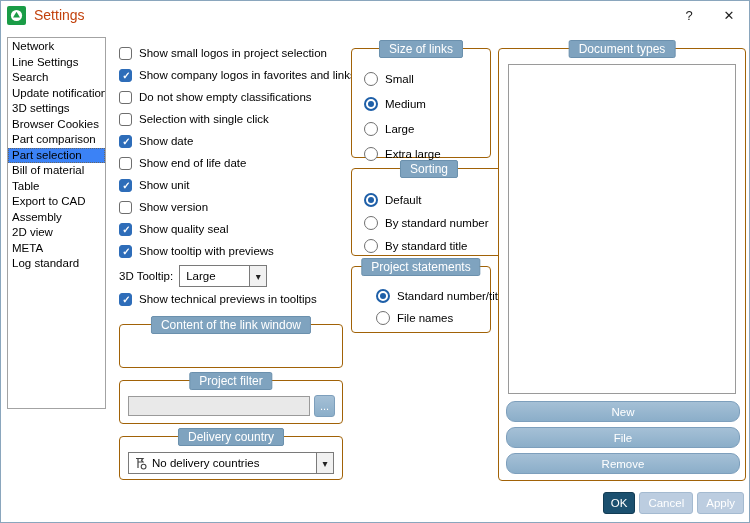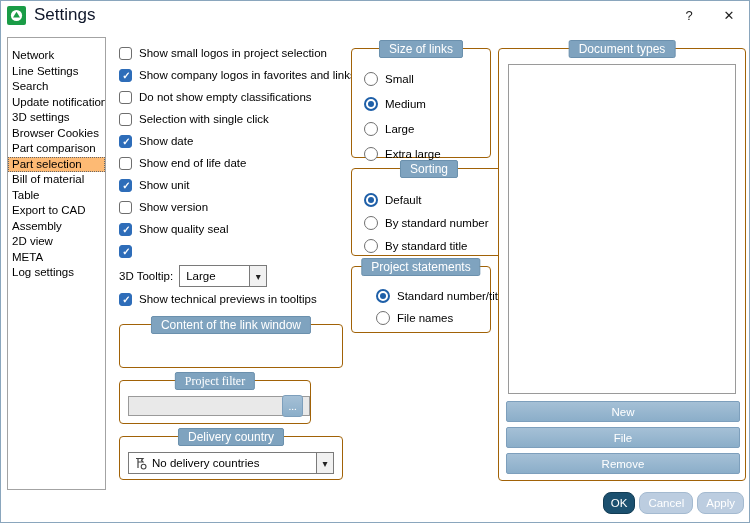--- a/index.html
+++ b/index.html
@@ -7,30 +7,30 @@
   body { font-family:"Liberation Sans", sans-serif; }
   .window {
     position:relative; width:750px; height:523px; background:#ffffff;
     border:1px solid #8aa6bd; overflow:hidden; font-size:11.5px; color:#000;
   }
 
   
   .titlebar { position:absolute; left:0; top:0; width:100%; height:28px;
     display:flex; align-items:center; padding-left:6px; background:#ffffff; }
   .app-icon { width:19px; height:19px; flex:0 0 auto; }
-  .tb-title { margin-left:8px; font-size:17px; color:#0f172a; }
+  .tb-title { margin-left:8px; font-size:14px; color:#c2410c; }
   .tb-btns { margin-left:auto; display:flex; height:100%; }
   .tb-btn { width:40px; height:100%; display:flex; align-items:center; justify-content:center;
     font-size:13px; color:#222; cursor:default; }
 
   
-  .sidebar { position:absolute; left:6px; top:36px; width:99px; height:453px;
-    border:1px solid #a3a3a3; background:#fff; padding-top:10px; overflow:hidden; }
+  .sidebar { position:absolute; left:6px; top:36px; width:99px; height:372px;
+    border:1px solid #a3a3a3; background:#fff; padding-top:1px; overflow:hidden; }
   .side-item { height:15.5px; line-height:15.5px; padding-left:4px; white-space:nowrap; overflow:hidden; }
-  .side-item.sel { background:#fdba74; outline:1px dotted #666; outline-offset:-1px; }
+  .side-item.sel { background:#3b82f6; outline:1px dotted #666; outline-offset:-1px; }
 
   
   .col-checks { position:absolute; left:118px; top:44px; width:232px; }
   .crow { height:16px; margin-bottom:6px; display:flex; align-items:center; gap:7px; white-space:nowrap; }
   .cb { width:13px; height:13px; flex:0 0 auto; border:1px solid #6e6e6e; border-radius:3px;
     background:#fff; position:relative; }
   .cb.checked { background:#2e6db9; border-color:#2e6db9; }
   .cb.checked::after { content:"✓"; position:absolute; left:0; top:-1px; width:13px; height:13px;
     color:#fff; font-size:10px; font-weight:bold; text-align:center; line-height:13px; }
   .trow { height:22px; margin-bottom:4px; display:flex; align-items:center; gap:6px; }
@@ -44,21 +44,21 @@
   .arrowbox::after { content:"▾"; font-size:10px; color:#222; }
   .sel-ico { margin-left:5px; display:flex; align-items:center; }
 
   
   .grp { position:absolute; border:1px solid #a16207; border-radius:4px; background:#fff; }
   .grp-title { position:absolute; top:-9px; left:50%; transform:translateX(-50%);
     background:#7fa3bf; border:1px solid #6b90ad; border-radius:2px; color:#fff;
     padding:0 9px; font-size:12px; line-height:16px; white-space:nowrap; z-index:2; }
 
   .g-link    { left:118px; top:323px; width:224px; height:44px; }
-  .g-filter  { left:118px; top:379px; width:192px; height:44px;font-family:Liberation Serif, serif; }
+  .g-filter  { left:118px; top:379px; width:224px; height:44px; }
   .g-deliver { left:118px; top:435px; width:224px; height:44px; }
   .g-size    { left:350px; top:47px;  width:140px; height:110px; }
   .g-sort    { left:350px; top:167px; width:156px; height:88px; }
   .g-state   { left:350px; top:265px; width:140px; height:67px;padding-left:12px; }
   .g-doc     { left:497px; top:47px;  width:248px; height:433px; }
 
   .g-link .select, .g-deliver .select { position:absolute; left:8px; right:8px; top:15px; }
   .filter-input { position:absolute; left:8px; top:15px; width:182px; height:20px;
     background:#e9e9e9; border:1px solid #9a9a9a; font-family:inherit; font-size:11.5px; padding:0 4px; }
   .browse-btn { position:absolute; right:7px; top:14px; width:21px; height:22px;
@@ -75,27 +75,27 @@
   .radio { width:14px; height:14px; flex:0 0 auto; border-radius:50%;
     border:1px solid #707070; background:#fff; position:relative; }
   .radio.on { border:2px solid #1e5fa8; }
   .radio.on::after { content:""; position:absolute; left:50%; top:50%; width:6px; height:6px;
     margin:-3px 0 0 -3px; border-radius:50%; background:#1e5fa8; }
 
   
   .doc-list { position:absolute; left:9px; top:15px; width:228px; height:330px;
     border:1px solid #9a9a9a; background:#fff; overflow:hidden; }
   .steel-btn { position:absolute; left:7px; width:234px; height:21px;
-    background:linear-gradient(#a5c0d6,#8baec9); border:1px solid #7d9fbc; border-radius:2px;
+    background:linear-gradient(#a5c0d6,#8baec9); border:1px solid #7d9fbc; border-radius:9px;
     color:#fff; display:flex; align-items:center; justify-content:center; font-size:11.5px; }
   .b-new { top:352px; } .b-edit { top:378px; } .b-remove { top:404px; }
 
   
   .footer { position:absolute; right:5px; bottom:8px; display:flex; gap:4px; }
-  .fbtn { height:22px; border-radius:8px; color:#fff; font-family:inherit; font-size:11.5px;
+  .fbtn { height:22px; border-radius:3px; color:#fff; font-family:inherit; font-size:11.5px;
     display:flex; align-items:center; justify-content:center; }
   .fbtn.ok { padding:0 7px; background:#1b506f; border:1px solid #123c54; }
   .fbtn.lt { padding:0 8px; background:#bccde0; border:1px solid #a4bad0; }
 </style>
 </head>
 <body>
 
 <div class="window">
 
   <div class="titlebar">
@@ -121,21 +121,21 @@
     <div class="side-item">3D settings</div>
     <div class="side-item">Browser Cookies</div>
     <div class="side-item">Part comparison</div>
     <div class="side-item sel">Part selection</div>
     <div class="side-item">Bill of material</div>
     <div class="side-item">Table</div>
     <div class="side-item">Export to CAD</div>
     <div class="side-item">Assembly</div>
     <div class="side-item">2D view</div>
     <div class="side-item">META</div>
-    <div class="side-item">Log settings</div>
+    <div class="side-item">Log standard</div>
   </div>
 
   <div class="col-checks">
     <div class="crow">
       <span class="cb"></span>
       <span>Show small logos in project selection</span>
     </div>
     <div class="crow">
       <span class="cb checked"></span>
       <span>Show company logos in favorites and links</span>
@@ -163,20 +163,21 @@
     <div class="crow">
       <span class="cb"></span>
       <span>Show version</span>
     </div>
     <div class="crow">
       <span class="cb checked"></span>
       <span>Show quality seal</span>
     </div>
     <div class="crow">
       <span class="cb checked"></span>
+      <span>Show tooltip with previews</span>
     </div>
     <div class="trow">
       <span>3D Tooltip:</span>
       <div class="select" style="width:88px;">
         <span class="sel-txt">Large</span>
         <span class="arrowbox"></span>
       </div>
     </div>
     <div class="crow">
       <span class="cb checked"></span>

